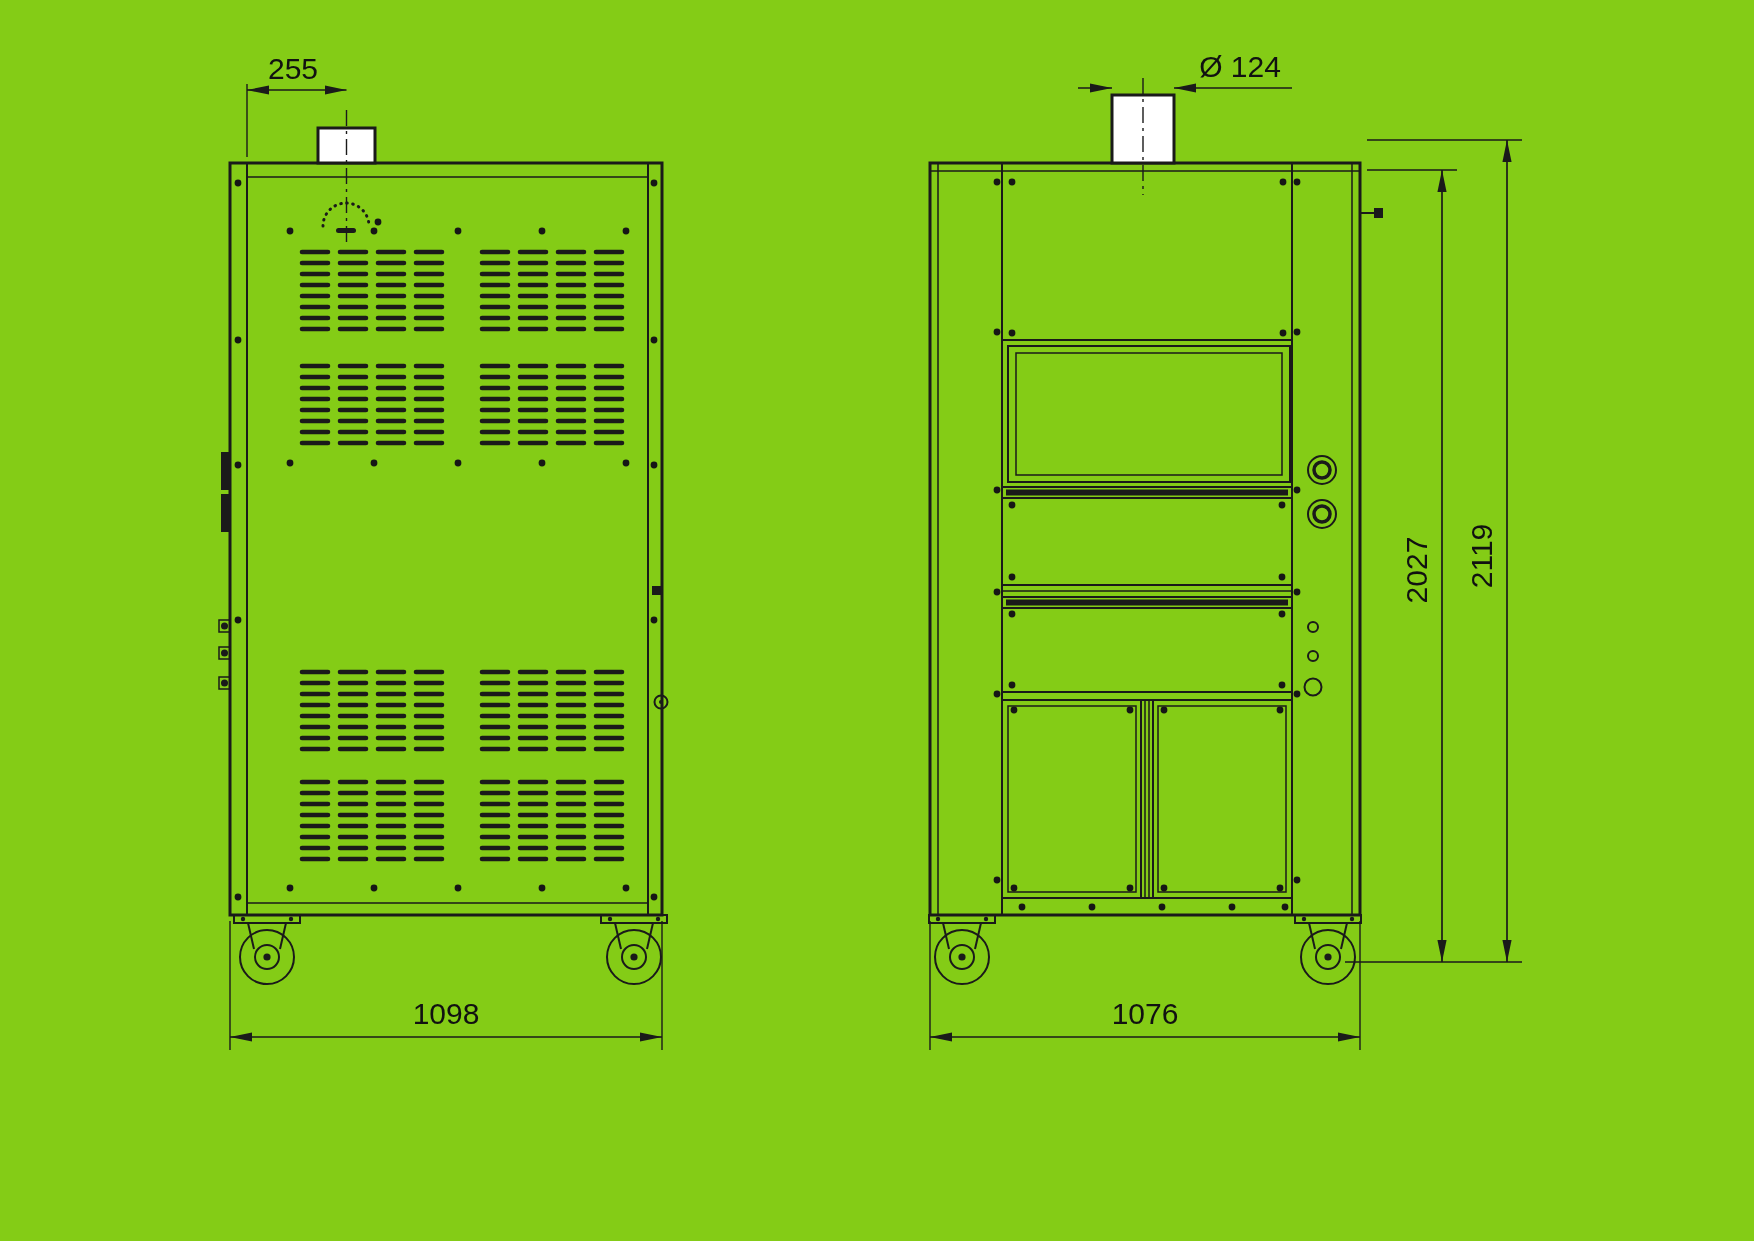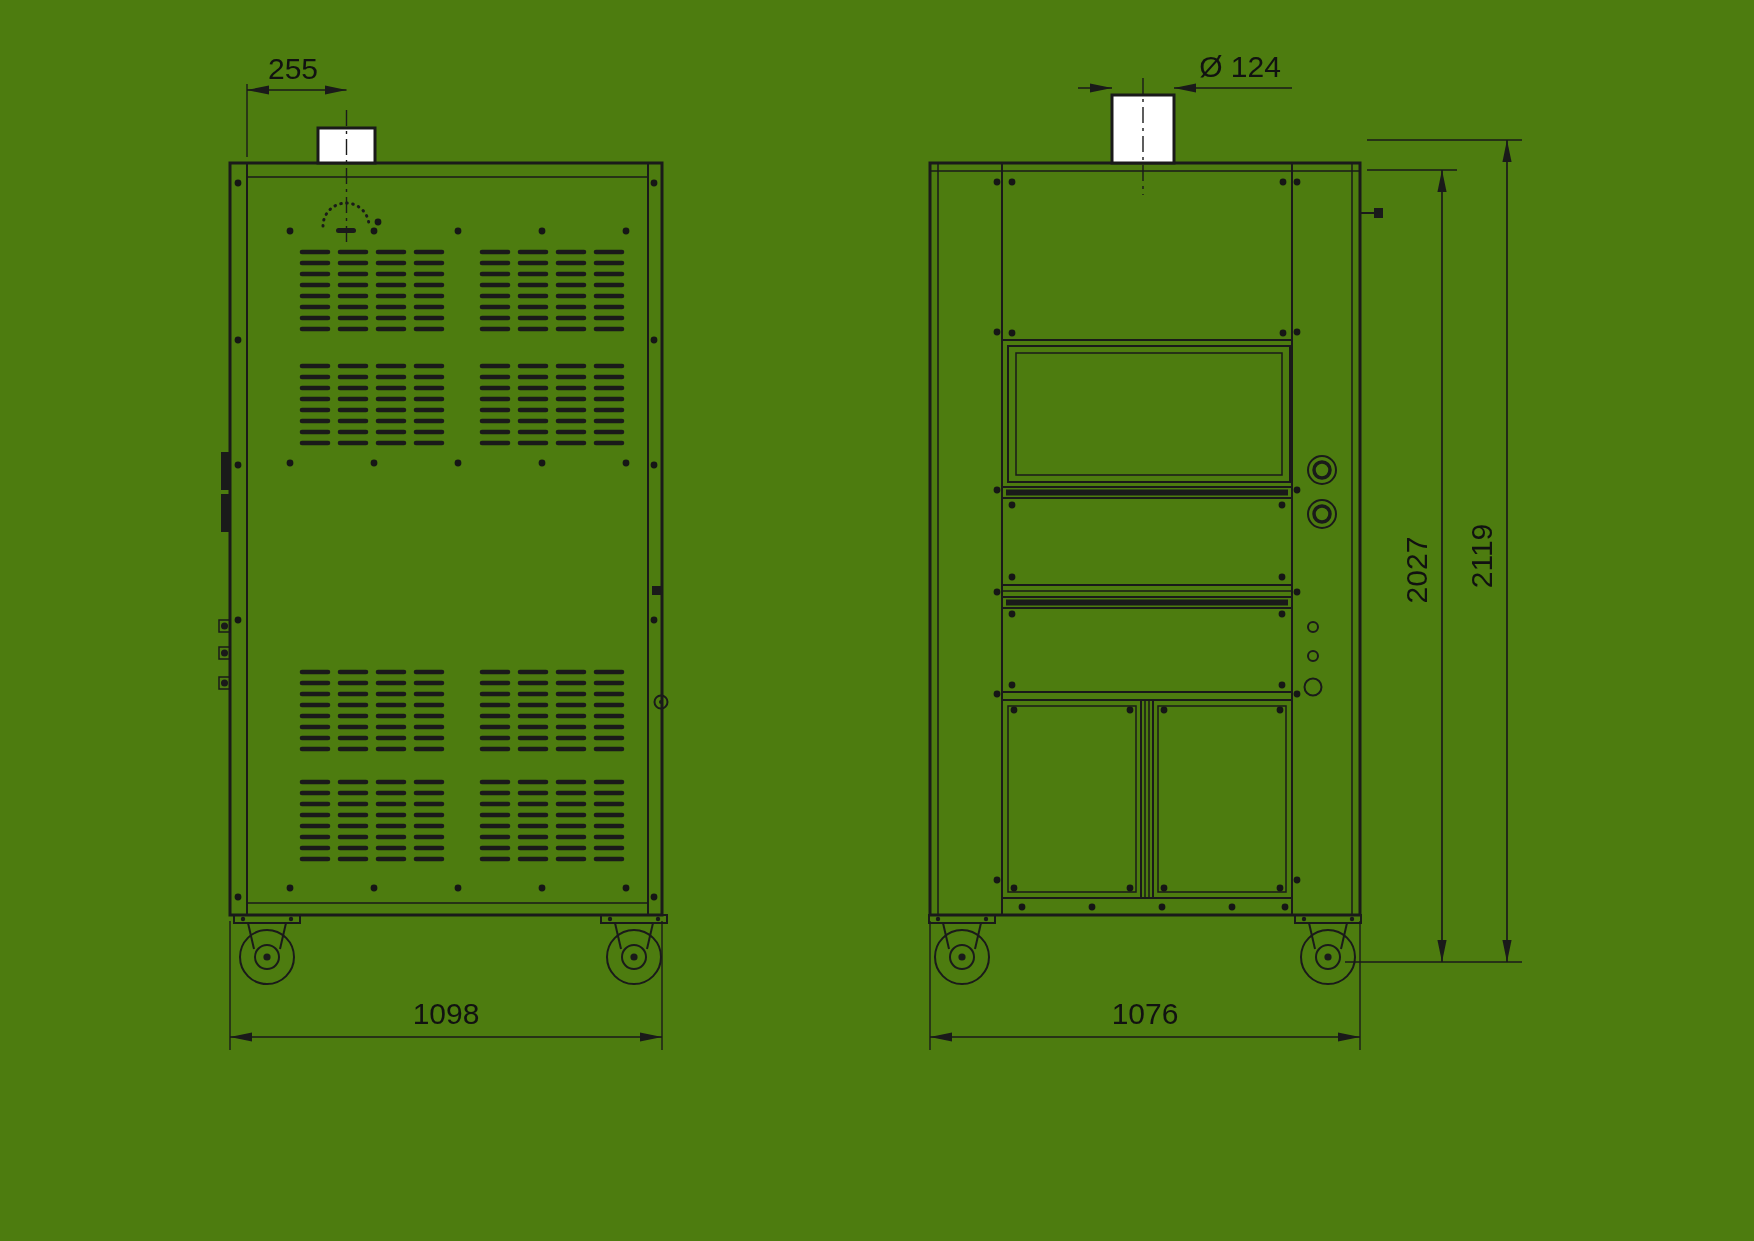--- a/index.html
+++ b/index.html
@@ -1,16 +1,16 @@
 <!DOCTYPE html>
 <html><head>
 <meta charset="utf-8">
 <style>
   html,body{margin:0;padding:0;background:#ffffff;}
-  .stage{position:relative;width:1754px;height:1241px;background:#4d7c0f;overflow:hidden;}
+  .stage{position:relative;width:1754px;height:1241px;background:#84cc16;overflow:hidden;}
   svg{display:block;}
   .ol{fill:none;stroke:#1a1a1a;stroke-width:3;}
   .ml{fill:none;stroke:#1a1a1a;stroke-width:2;}
   .tl{fill:none;stroke:#1a1a1a;stroke-width:1.5;}
   .wh{fill:#ffffff;stroke:#1a1a1a;stroke-width:3;}
   .dim{fill:none;stroke:#1a1a1a;stroke-width:1.7;}
   .ext{fill:none;stroke:#1a1a1a;stroke-width:1.4;}
   .cl{fill:none;stroke:#1a1a1a;stroke-width:1.4;stroke-dasharray:16 5 3 5;}
   .dark{fill:#1a1a1a;stroke:none;}
   .dotted{fill:none;stroke:#1a1a1a;stroke-width:3;stroke-dasharray:0.6 5.5;stroke-linecap:round;}

